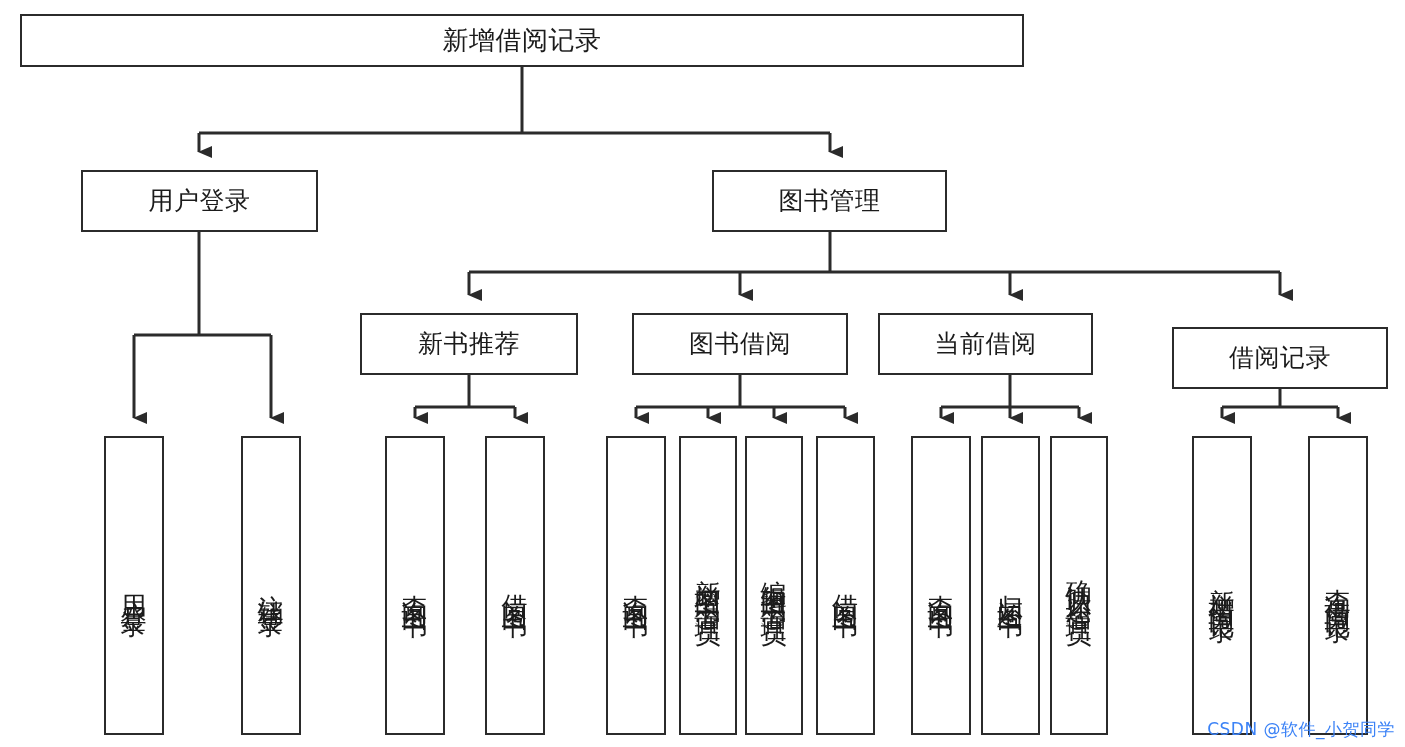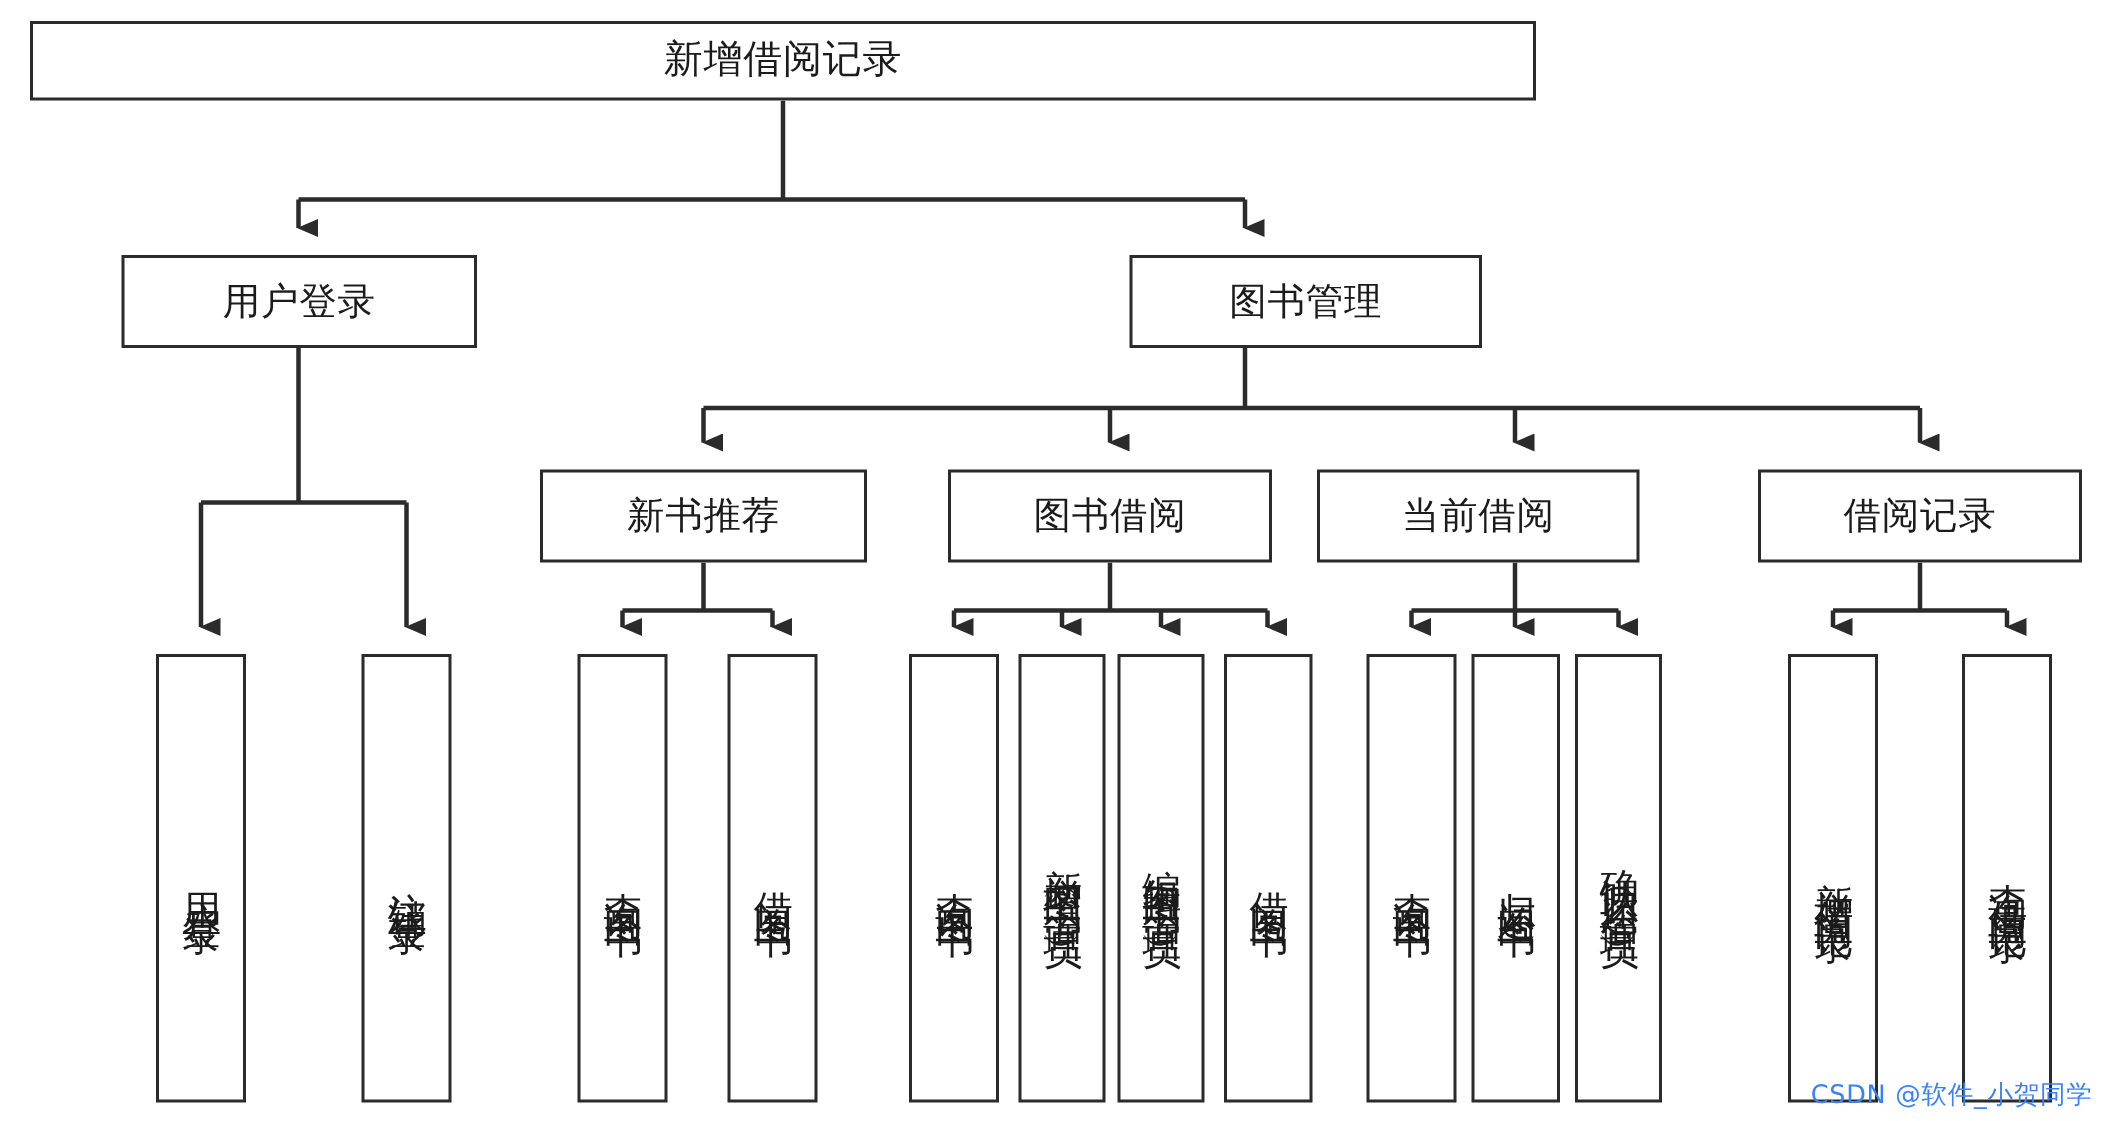--- a/index.html
+++ b/index.html
@@ -128,37 +128,37 @@
   </svg>
 
   <div class="node root horiz" style="left:20px; top:14px; width:1004px; height:53px;">
     <span class="node-label">新增借阅记录</span>
   </div>
 
   <div class="node horiz" style="left:81px; top:170px; width:237px; height:62px;">
     <span class="node-label">用户登录</span>
   </div>
 
-  <div class="node horiz" style="left:712px; top:170px; width:235px; height:62px;margin-left:41px;">
+  <div class="node horiz" style="left:712px; top:170px; width:235px; height:62px;">
     <span class="node-label">图书管理</span>
   </div>
 
   <div class="node horiz" style="left:632px; top:313px; width:216px; height:62px;">
     <span class="node-label">图书借阅</span>
   </div>
 
   <div class="node horiz" style="left:360px; top:313px; width:218px; height:62px;">
     <span class="node-label">新书推荐</span>
   </div>
 
   <div class="node horiz" style="left:878px; top:313px; width:215px; height:62px;">
     <span class="node-label">当前借阅</span>
   </div>
 
-  <div class="node horiz" style="left:1172px; top:313px; width:216px; height:62px;">
+  <div class="node horiz" style="left:1172px; top:327px; width:216px; height:62px;">
     <span class="node-label">借阅记录</span>
   </div>
 
   <div class="node leaf" style="left:104px; top:436px; width:60px; height:299px;">
     <span class="node-label">用户登录</span>
   </div>
 
   <div class="node leaf" style="left:241px; top:436px; width:60px; height:299px;">
     <span class="node-label">注销登录</span>
   </div>

